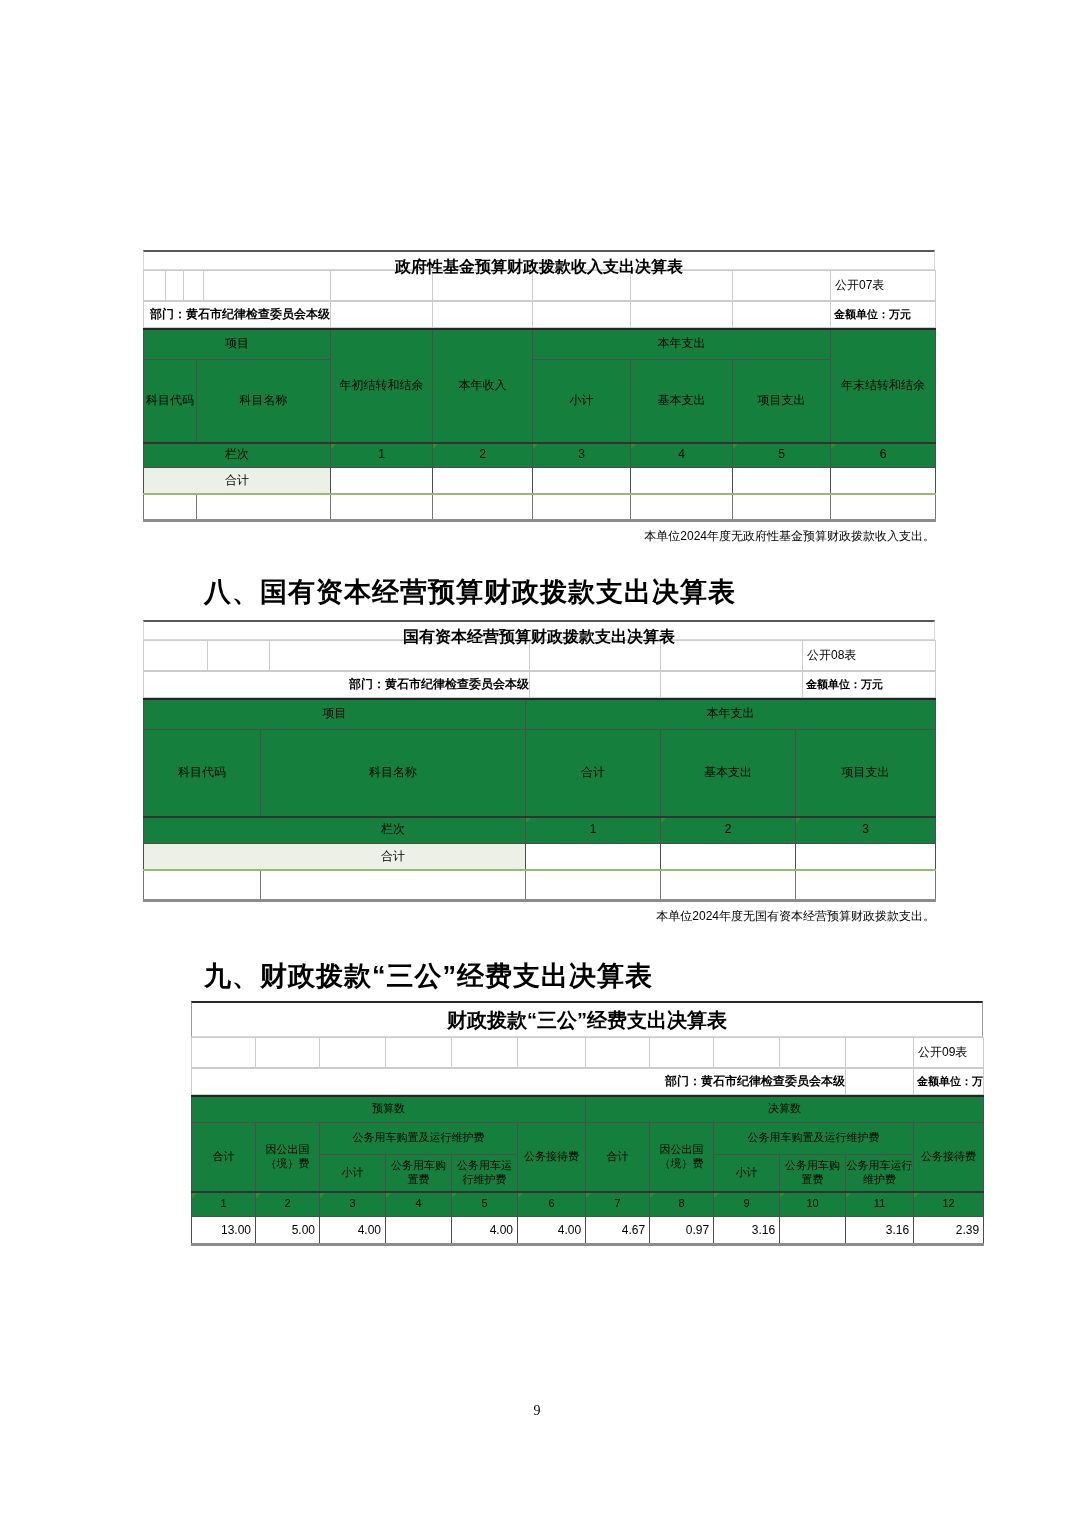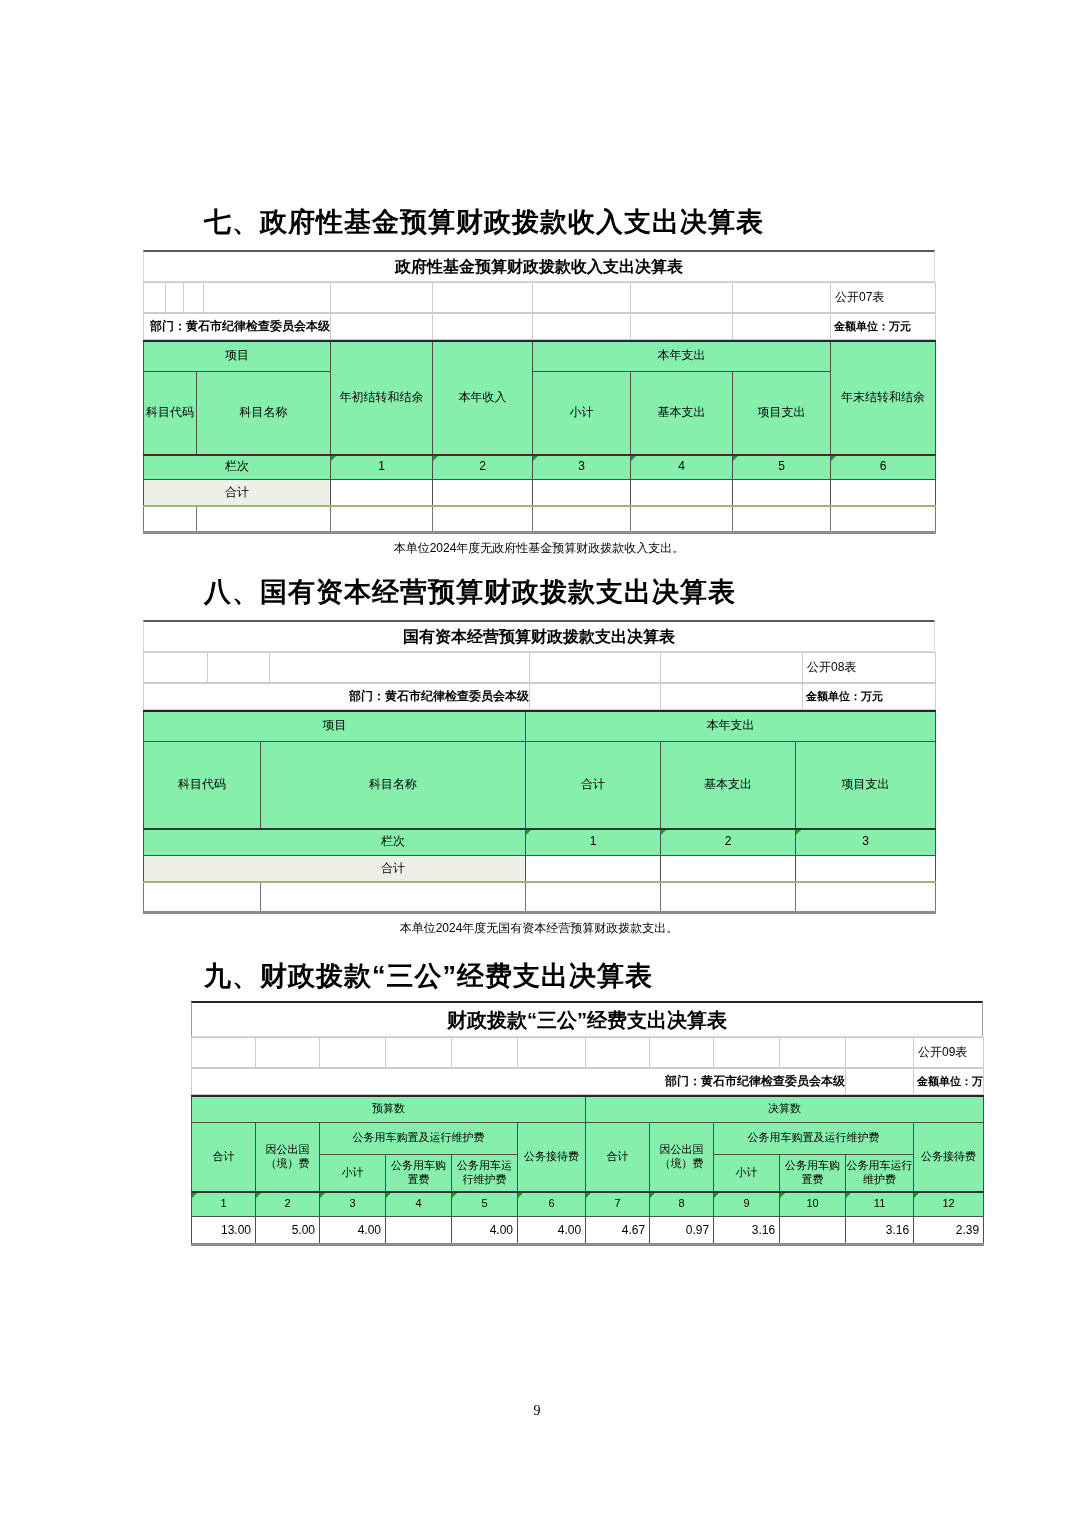--- a/index.html
+++ b/index.html
@@ -6,53 +6,52 @@
   #page{position:relative;width:1074px;height:1520px;background:#ffffff;
         font-family:"Liberation Sans","DejaVu Sans",sans-serif;color:#000;}
   .heading{position:absolute;font-size:27px;font-weight:700;letter-spacing:1px;white-space:nowrap;}
   #h7{left:204px;top:204px;}
   #h8{left:204px;top:574px;}
   #h9{left:204px;top:958px;}
   .tblock{position:absolute;left:143px;width:792px;}
   #t1{top:250px;}
   #t2{top:620px;}
   #t3{top:1001px;padding-left:48px;}
-  .ttitle{box-sizing:border-box;height:32px;line-height:30px;text-align:center;font-size:16px;font-weight:700;
+  .ttitle{box-sizing:border-box;height:20px;line-height:30px;text-align:center;font-size:16px;font-weight:700;
           border:1px solid #d8d8d8;border-top:2px solid #595959;background:#fff;}
   #t3 .ttitle{height:36px;line-height:34px;font-size:20px;border-top:2px solid #262626;
               border-left:1px solid #9a9a9a;border-right:1px solid #9a9a9a;}
   table{border-collapse:collapse;table-layout:fixed;width:792px;}
   td{box-sizing:border-box;padding:0;font-size:12px;text-align:center;vertical-align:middle;overflow:hidden;}
   .meta td{border:1px solid #cccccc;background:#fff;}
   .formno{text-align:left;padding-left:4px;white-space:nowrap;border-radius:11px;}
   .dtext{text-align:right;padding-left:4px;font-weight:700;white-space:nowrap;}
   .unit{text-align:left;padding-left:3px;font-weight:700;white-space:nowrap;font-size:11px;}
   .main td{border:1px solid #4d4d4d;background:#fff;}
-  .main .hd{background:#86efac;line-height:1.3;}
+  .main .hd{background:#15803d;line-height:1.3;}
   tr.top-heavy td{border-top:2px solid #262626;}
   tr.cols td{border-top:2px solid #333333;}
   tr.total td{border-bottom:2px solid #9cb974;}
   .hd-total{background:#edf0e6 !important;}
   tr.erow td{border-color:#777777;border-bottom:3px solid #8c8c8c;}
   tr.vals td{border-bottom:3px solid #8c8c8c;}
   .num{position:relative;}
   .tri{position:absolute;top:0;left:0;width:0;height:0;border-top:5px solid #2f8f2f;border-right:5px solid transparent;}
   .val{text-align:right;padding-right:4px;}
-  .note{margin-top:5px;font-size:12px;line-height:1.5;text-align:center;}
+  .note{margin-top:5px;font-size:12px;line-height:1.5;text-align:right;}
   .t2shift{padding-left:117px;}
   #t3 .main .hd{font-size:11px;line-height:1.25;margin-left:48px;}
   #pagenum{position:absolute;left:0;right:0;top:1403px;text-align:center;font-size:14px;
            font-family:"Liberation Serif","DejaVu Serif",serif;}
 </style>
 </head>
 <body>
 
 <div id="page">
 
-  <div class="heading" id="h7">七、政府性基金预算财政拨款收入支出决算表</div>
 
   <div class="tblock" id="t1">
     <div class="ttitle">政府性基金预算财政拨款收入支出决算表</div>
 
     <table class="meta">
       <colgroup>
           <col style="width:22px">
           <col style="width:18px">
           <col style="width:20px">
           <col style="width:127px">

